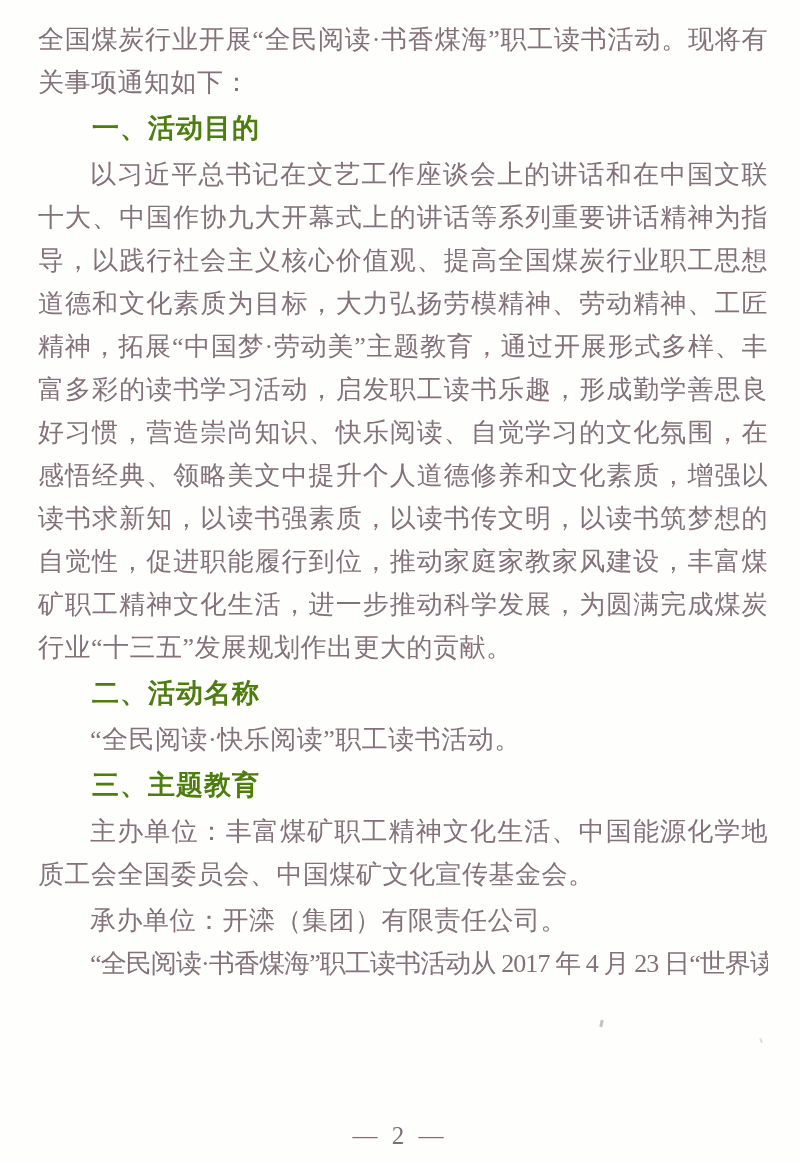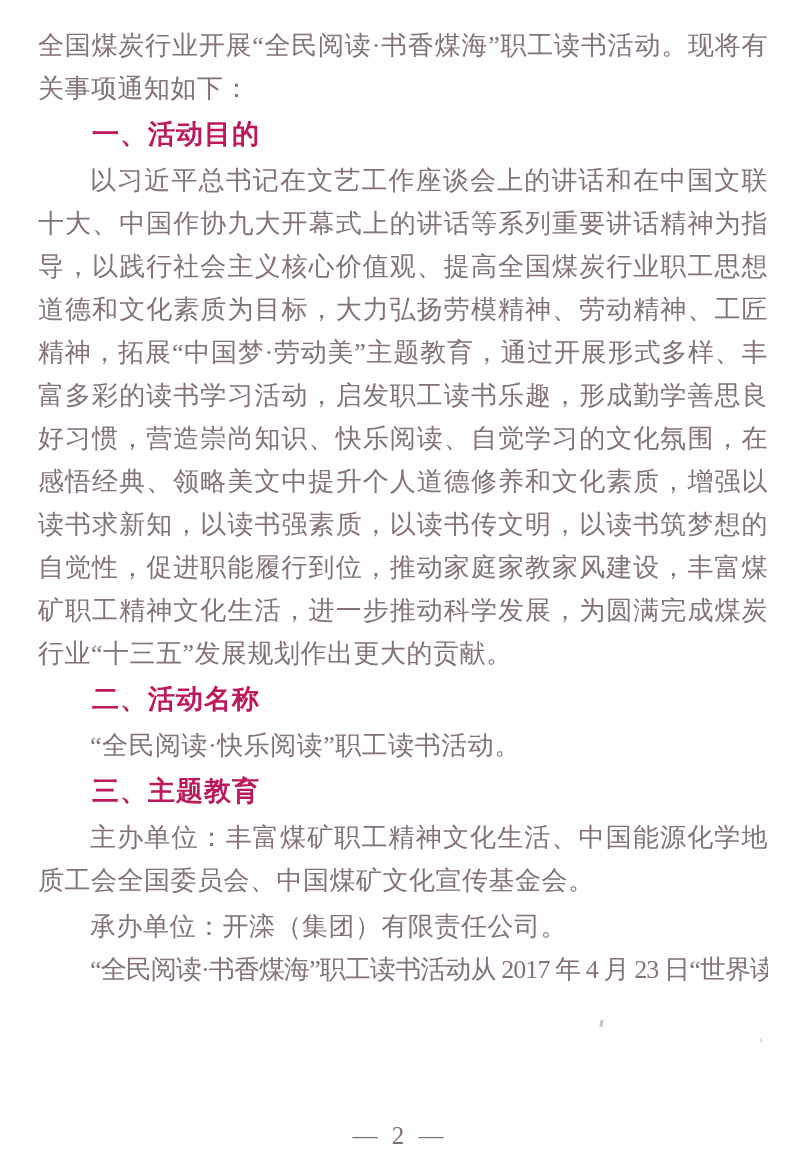--- a/index.html
+++ b/index.html
@@ -12,38 +12,38 @@
     width: 800px;
     height: 1162px;
     background: #fefefdd0;
     background-color: #fefefd;
     overflow: hidden;
     font-family: "Liberation Serif", "DejaVu Serif", serif;
     color: #84717a;
   }
   .content {
     position: absolute;
-    top: 24px;
+    top: 18px;
     left: 38px;
     right: 32px;
     font-size: 26px;
     line-height: 43px;
     text-align: justify;
     letter-spacing: 0.5px;
   }
   p.body-text {
     margin: 0;
   }
   p.indent {
     text-indent: 2em;
   }
   h2.heading {
     font-family: "Liberation Sans", "DejaVu Sans", sans-serif;
     font-weight: bold;
-    color: #be185d;
+    color: #4d7c0f;
     font-size: 27px;
     line-height: 43px;
     margin: 3px 0 3px 0;
     text-indent: 2em;
     text-align: left;
     letter-spacing: 1px;
   }
   p.gap-top {
     margin-top: 3px;
   }

